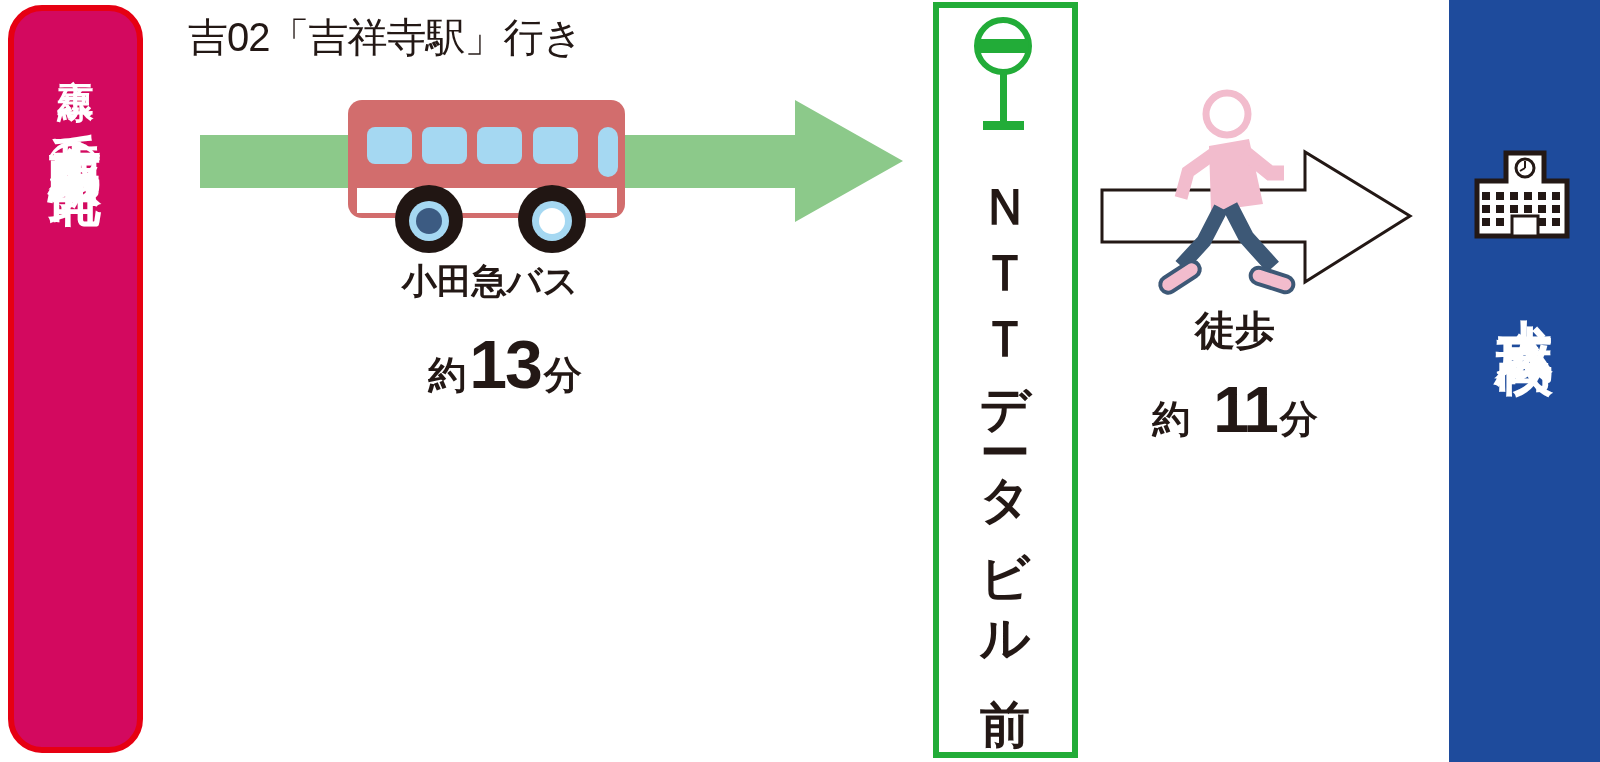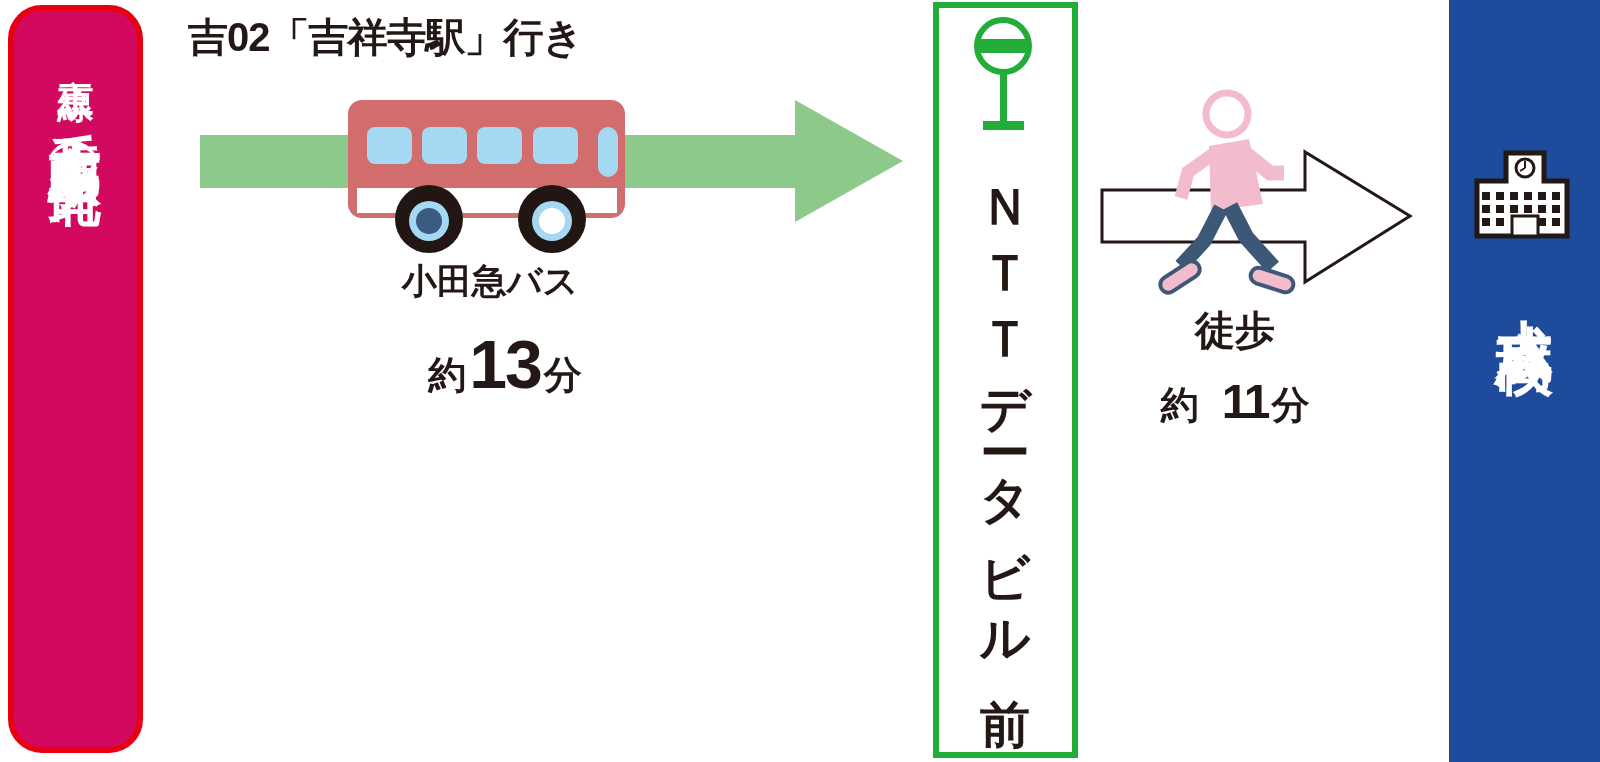--- a/index.html
+++ b/index.html
@@ -13,21 +13,21 @@
     background:#d3095f;border:6px solid #e60012;border-radius:34px;
     display:flex;justify-content:center;
   }
   .origin-box .vtext{
     writing-mode:vertical-rl;padding-top:40px;color:#fff;line-height:1;
   }
   .line-name{font-size:36px;font-weight:700;letter-spacing:4px;}
   .station-name{font-size:52px;font-weight:700;letter-spacing:7px;margin-inline-start:28px;}
   
   .route-label{
-    position:absolute;left:188px;top:10px;font-size:40px;font-weight:700;
+    position:absolute;left:188px;top:10px;font-size:40px;font-weight:400;
     letter-spacing:-1px;white-space:nowrap;
   }
   
   .graphics{position:absolute;left:0;top:0;pointer-events:none;z-index:5;}
   
   .operator-label{
     position:absolute;left:335px;top:258px;width:310px;text-align:center;
     font-size:35px;font-weight:700;
   }
   .duration{
@@ -46,21 +46,21 @@
   .busstop-box .vtext{
     writing-mode:vertical-rl;padding-top:146px;font-size:50px;font-weight:600;
     letter-spacing:16px;line-height:1;color:#231815;
   }
   
   .walk-label{
     position:absolute;left:1130px;top:303px;width:210px;text-align:center;
     font-size:40px;font-weight:700;
   }
   .walk-duration{left:1090px;top:378px;width:290px;}
-  .walk-duration .num{font-size:48px;margin-left:20px;}
+  .walk-duration .num{font-size:64px;margin-left:20px;}
   
   .dest-box{
     position:absolute;left:1449px;top:0;width:151px;height:762px;background:#1e4b9c;
     display:flex;justify-content:center;
   }
   .dest-box .vtext{
     writing-mode:vertical-rl;padding-top:272px;color:#fff;font-size:58px;font-weight:700;
     letter-spacing:6px;line-height:1;
   }
 </style>

